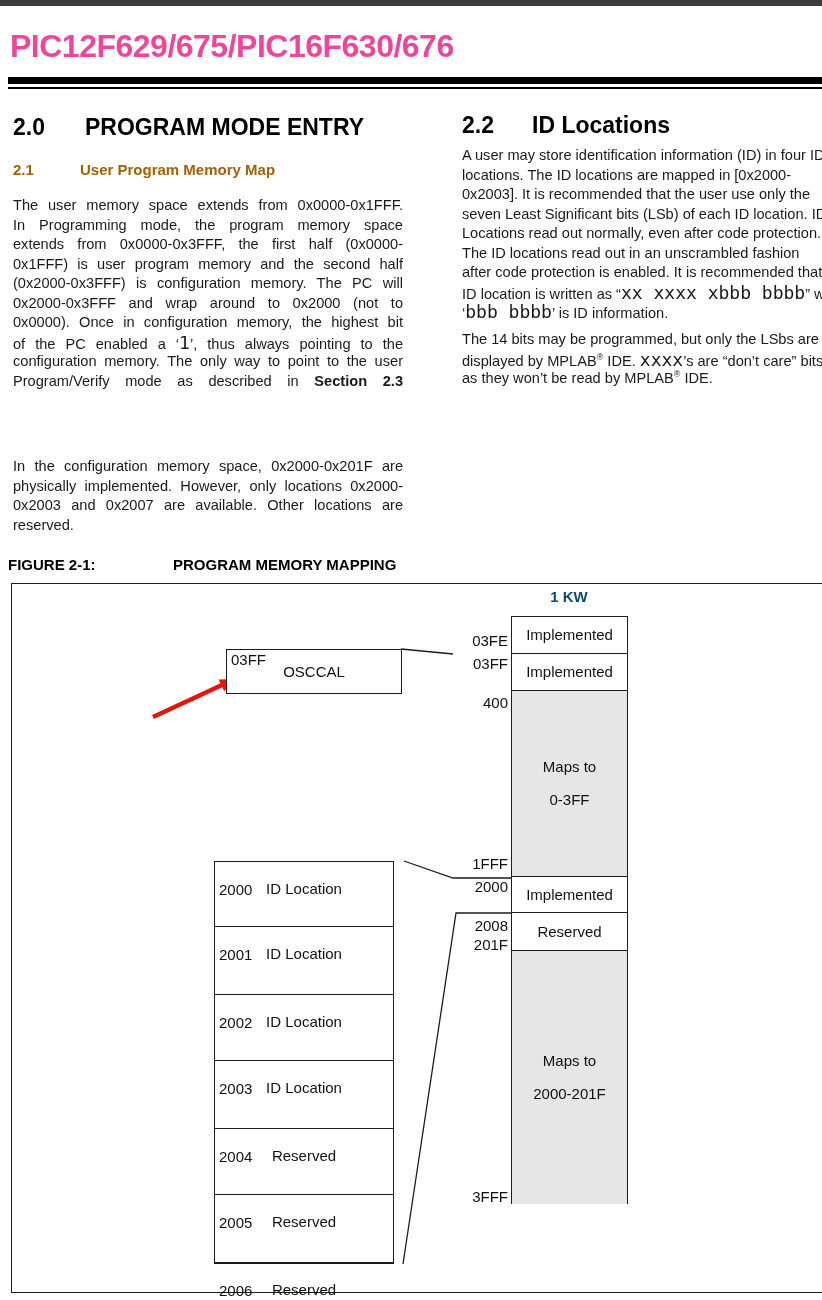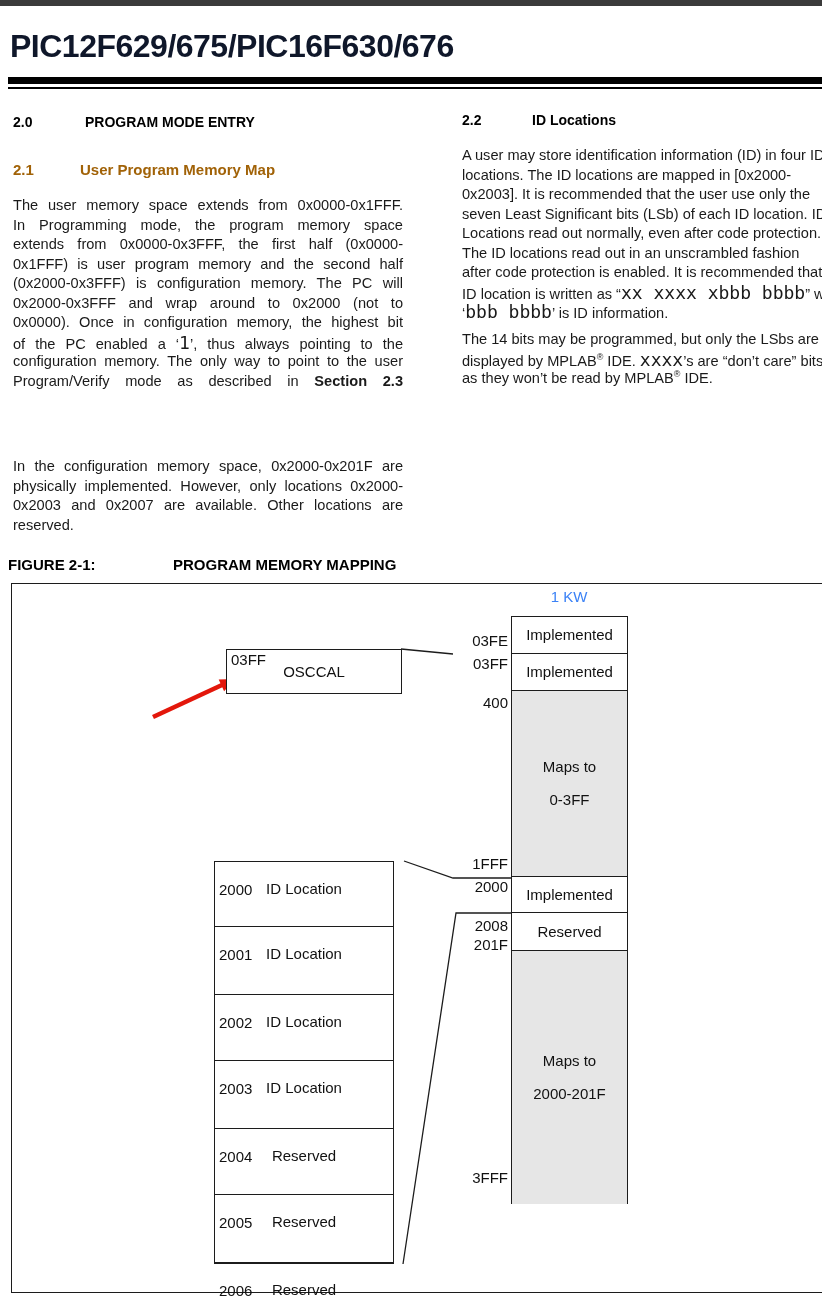--- a/index.html
+++ b/index.html
@@ -1,40 +1,40 @@
 <!DOCTYPE html>
 <html><head>
 <meta charset="utf-8">
 <style>
   html,body{margin:0;padding:0;background:#ffffff;}
   body{position:relative;width:822px;height:1300px;overflow:hidden;
        font-family:"Liberation Sans","DejaVu Sans",sans-serif;color:#1a1a1a;}
   .abs{position:absolute;}
   
   .topbar{left:0;top:0;width:822px;height:6px;background:#3b3b3b;}
-  .doc-title{left:10px;top:28px;font-size:32px;font-weight:bold;letter-spacing:-0.5px;color:#0f172a;white-space:nowrap;}
+  .doc-title{left:10px;top:28px;font-size:32px;font-weight:bold;letter-spacing:-0.5px;color:#ec4899;white-space:nowrap;}
   .rule-thick{left:8px;top:77px;width:814px;height:7px;background:#000;}
   .rule-thin{left:8px;top:87px;width:814px;height:2px;background:#000;}
   
-  .h-sec{font-weight:bold;font-size:14px;color:#000;white-space:nowrap;}
+  .h-sec{font-weight:bold;font-size:23px;color:#000;white-space:nowrap;}
   .h-sub{font-weight:bold;font-size:15px;color:#a16207;white-space:nowrap;}
   .h-sec .num,.h-sub .num{display:inline-block;}
   
   .col{width:390px;}
   .tline{height:19.55px;line-height:19.55px;font-size:14.6px;white-space:nowrap;}
   .jline{white-space:normal;text-align:justify;text-align-last:justify;overflow:visible;}
   .jlast{text-align-last:left;}
   .seg-b{font-weight:bold;}
   .seg-m{font-family:"DejaVu Sans Mono","Liberation Mono",monospace;font-size:18px;}
   .seg-sup{vertical-align:super;font-size:9px;line-height:0;}
   
   .figcap{font-weight:bold;font-size:15px;color:#000;white-space:nowrap;}
   
   .figure{left:11px;top:583px;width:826px;height:710px;border:1.5px solid #1c1c1c;box-sizing:border-box;}
-  .kw{left:499px;top:4px;width:116px;text-align:center;font-size:15px;color:#3b82f6;}
+  .kw{left:499px;top:4px;width:116px;text-align:center;font-size:15px;color:#0c4a6e;font-weight:bold;}
   .membox{border:1.5px solid #1c1c1c;box-sizing:border-box;background:#fff;}
   .osccal{left:214px;top:65px;width:176px;height:45px;position:absolute;}
   .addr-in{position:absolute;left:4px;top:1px;font-size:15px;color:#111;}
   .name-in{text-align:center;font-size:15px;color:#111;margin-top:13px;}
   .lboxes{left:202px;top:277px;width:180px;height:403px;position:absolute;}
   .cell{position:relative;border-bottom:1.5px solid #1c1c1c;box-sizing:border-box;}
   .cell:last-child{border-bottom:none;}
   .cell .name-in{margin-top:18px;}
   .rcol{left:499px;top:32px;width:117px;height:588px;position:absolute;}
   .rrow{border-bottom:1.5px solid #1c1c1c;box-sizing:border-box;display:flex;align-items:center;justify-content:center;
@@ -176,15 +176,15 @@
     </div>
   </div>
 
   <div class="al" style="top:49px;">03FE</div>
   <div class="al" style="top:72px;">03FF</div>
   <div class="al" style="top:111px;">400</div>
   <div class="al" style="top:272px;">1FFF</div>
   <div class="al" style="top:295px;">2000</div>
   <div class="al" style="top:334px;">2008</div>
   <div class="al" style="top:353px;">201F</div>
-  <div class="al" style="top:586px;">3FFF</div>
+  <div class="al" style="top:605px;">3FFF</div>
 
 </div>
 
 </body></html>

